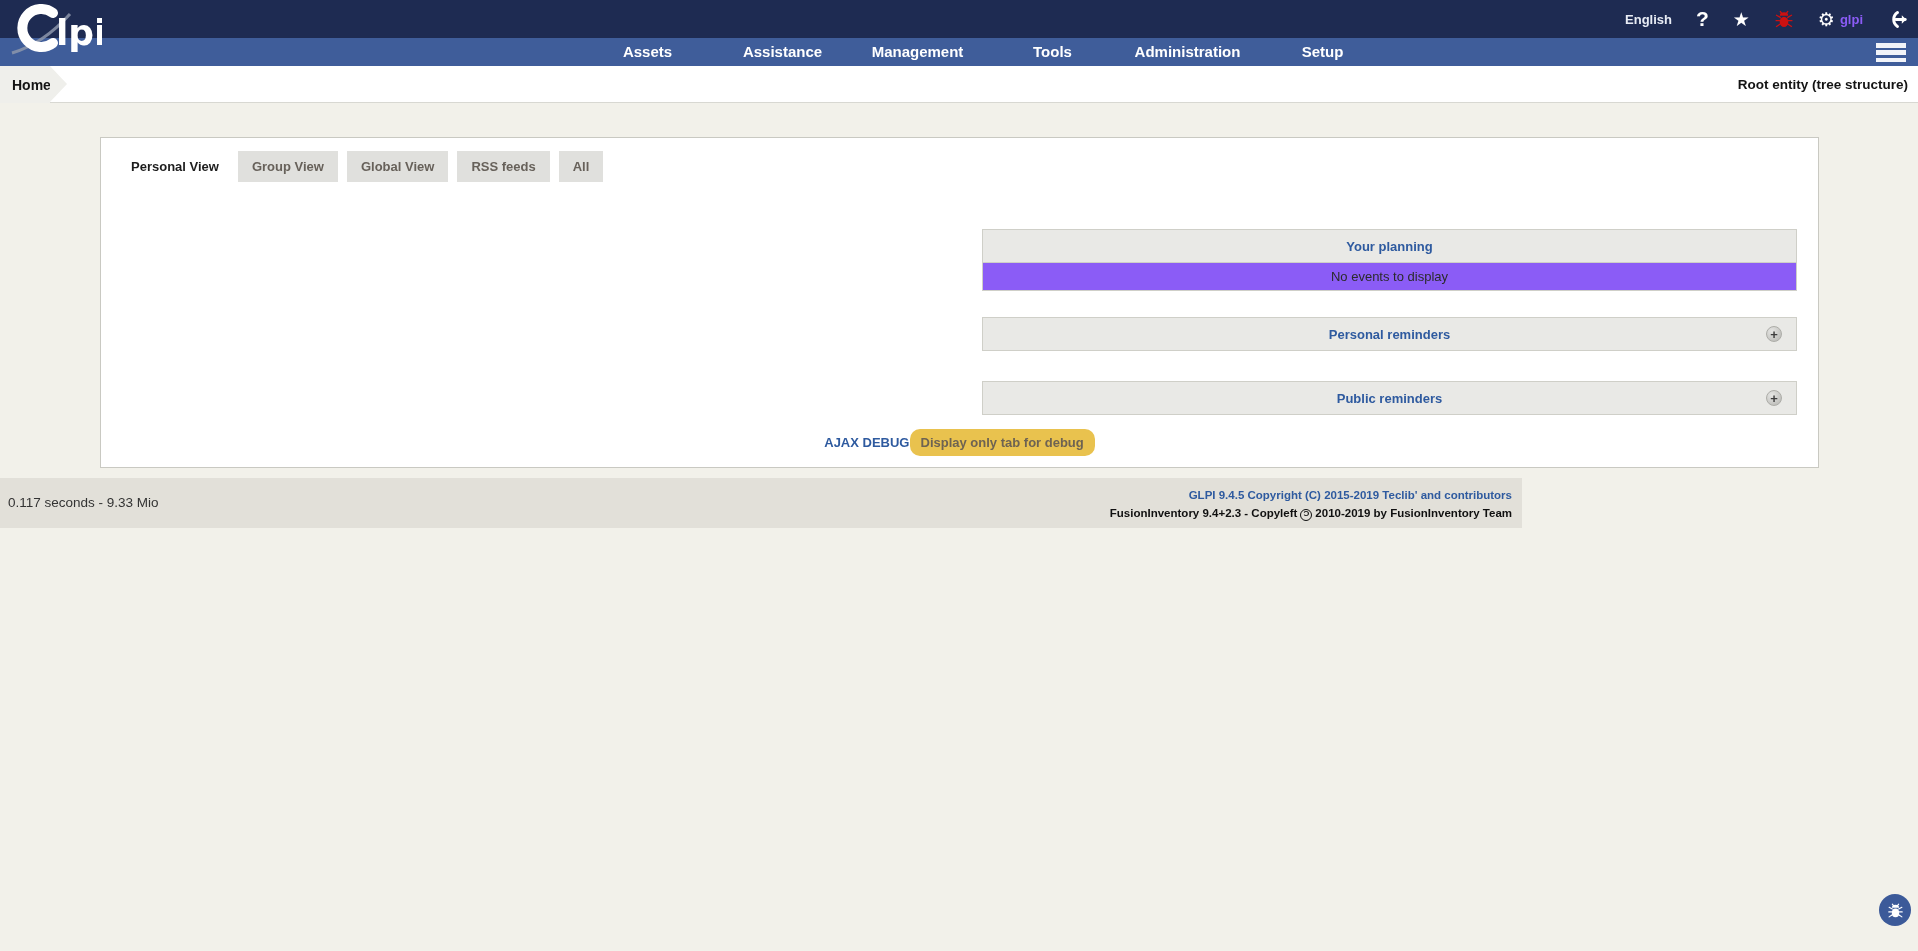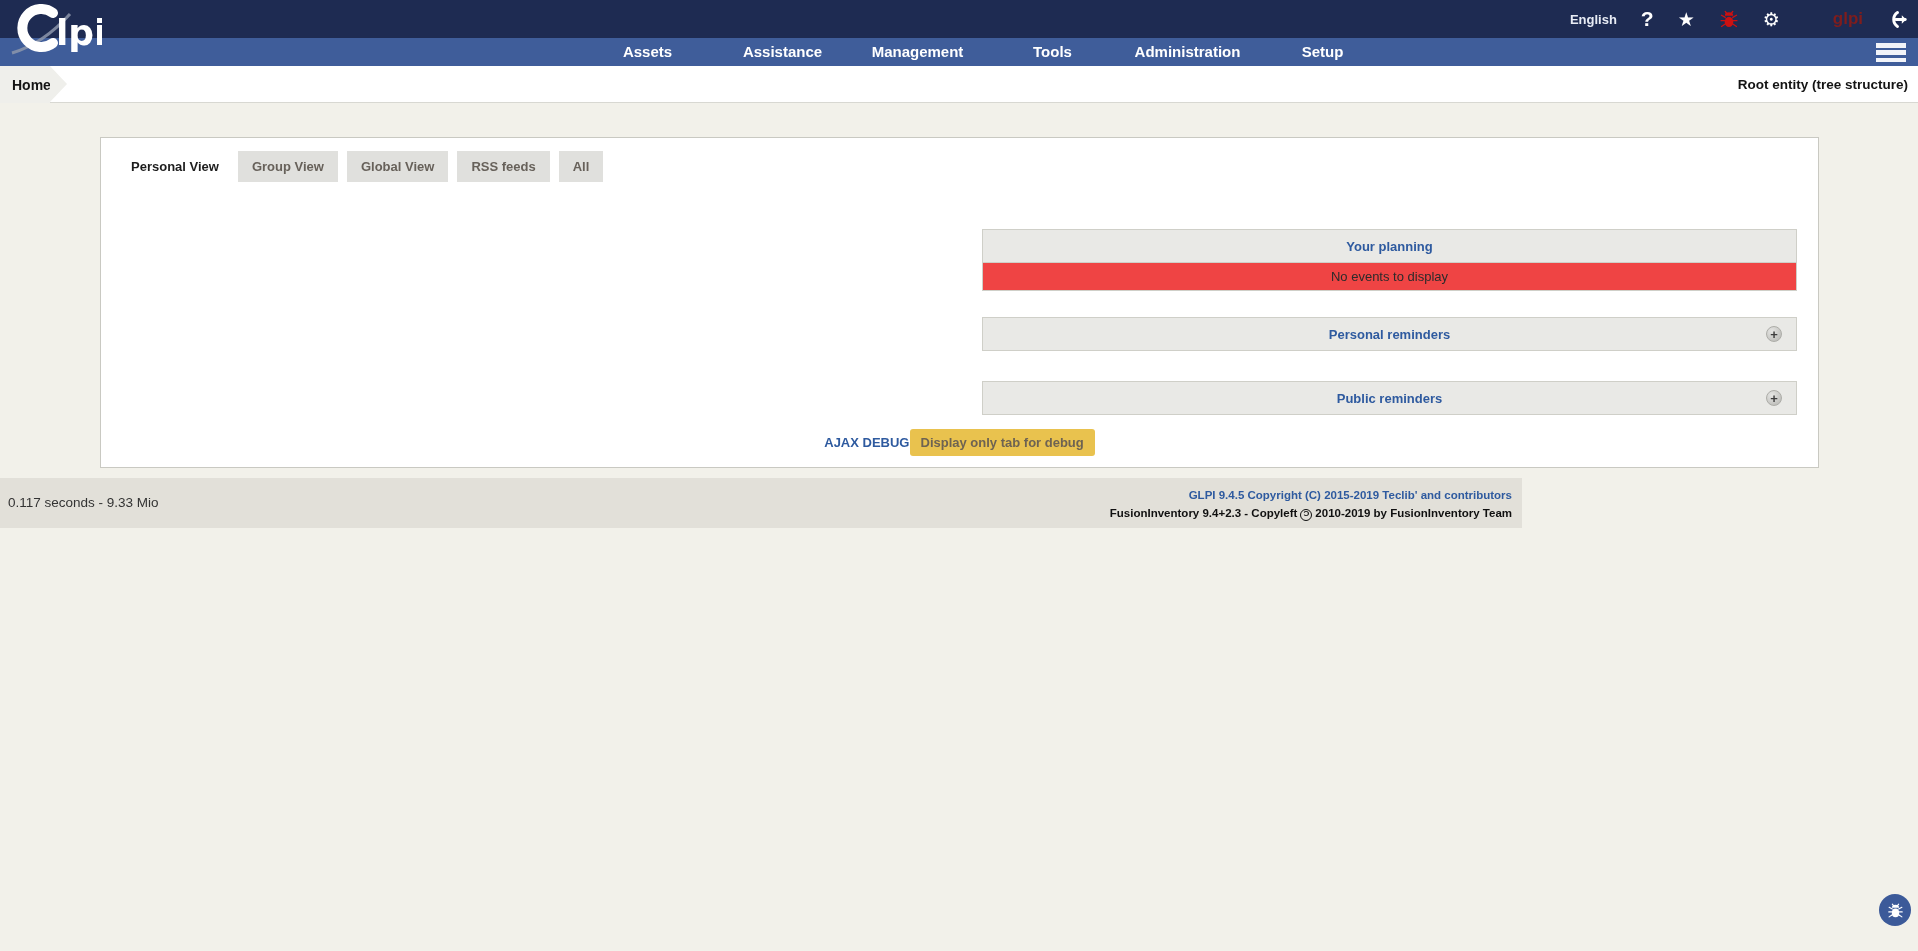--- a/index.html
+++ b/index.html
@@ -41,21 +41,21 @@
   .topbar-right {
     position:absolute; right:10px; top:0; height:38px;
     display:flex; align-items:center; gap:24px; z-index:3;
   }
   .lang { color:#e8ecf5; font-size:13px; font-weight:600; cursor:pointer;padding-left:40px; }
   .tb-icon { color:#fff; cursor:pointer; display:flex; align-items:center; }
   .help-icon { font-size:21px; font-weight:bold; }
   .star-icon { font-size:19px; }
   .gear-user { display:flex; align-items:center; gap:5px; cursor:pointer; }
   .gear-glyph { font-size:19px; color:#fff; }
-  .username { color:#7f1d1d; font-size:17px; font-weight:bold;margin-left:48px; }
+  .username { color:#8b5cf6; font-size:13px; font-weight:bold; }
 
   
   .navbar {
     position:absolute; left:0; top:38px; width:1918px; height:28px;
     background:#3f5d9a; z-index:1;
   }
   .nav-menu {
     position:absolute; left:580px; top:38px; width:810px; height:29px;
     display:flex; z-index:3;
   }
@@ -111,42 +111,42 @@
   .w-planning  { top:91px; }
   .w-personal  { top:179px; }
   .w-public    { top:243px; }
   .widget-header {
     position:relative; height:34px;
     background:#e9e9e6; border:1px solid #cfcfc8;
     display:flex; align-items:center; justify-content:center;
   }
   .widget-title { color:#2e5a9f; font-size:13px; font-weight:bold; cursor:pointer; }
   .widget-body {
-    height:28px; background:#ef4444;
+    height:28px; background:#8b5cf6;
     border:1px solid #cfcfc8; border-top:none;
     display:flex; align-items:center; justify-content:center;
     font-size:13px; color:#2b2b2b;
   }
   .plus-btn {
     position:absolute; right:14px; top:50%; transform:translateY(-50%);
     width:16px; height:16px; border-radius:50%;
     background:radial-gradient(circle at 35% 30%, #e6e6e4, #b5b5b1);
     border:1px solid #adada8;
     display:flex; align-items:center; justify-content:center;
     font-size:13px; font-weight:bold; color:#3d3d3d;
     line-height:1; cursor:pointer;
   }
 
   .debug-row {
     position:absolute; left:0; top:291px; width:100%;
     display:flex; align-items:center; justify-content:center; 
   }
   .ajax-label { color:#2e5a9f; font-size:13px; font-weight:bold; cursor:pointer; }
   .debug-btn {
-    background:#e9c24e; border:none; border-radius:3px;
+    background:#e9c24e; border:none; border-radius:10px;
     color:#6e6352; font-size:13px; font-weight:bold;
     font-family:"Liberation Sans", sans-serif;
     padding:6px 11px; cursor:pointer;
   }
 
   
   .footer {
     position:absolute; left:0; top:478px; width:1522px; height:50px;
     background:#e2e0d9;
   }

